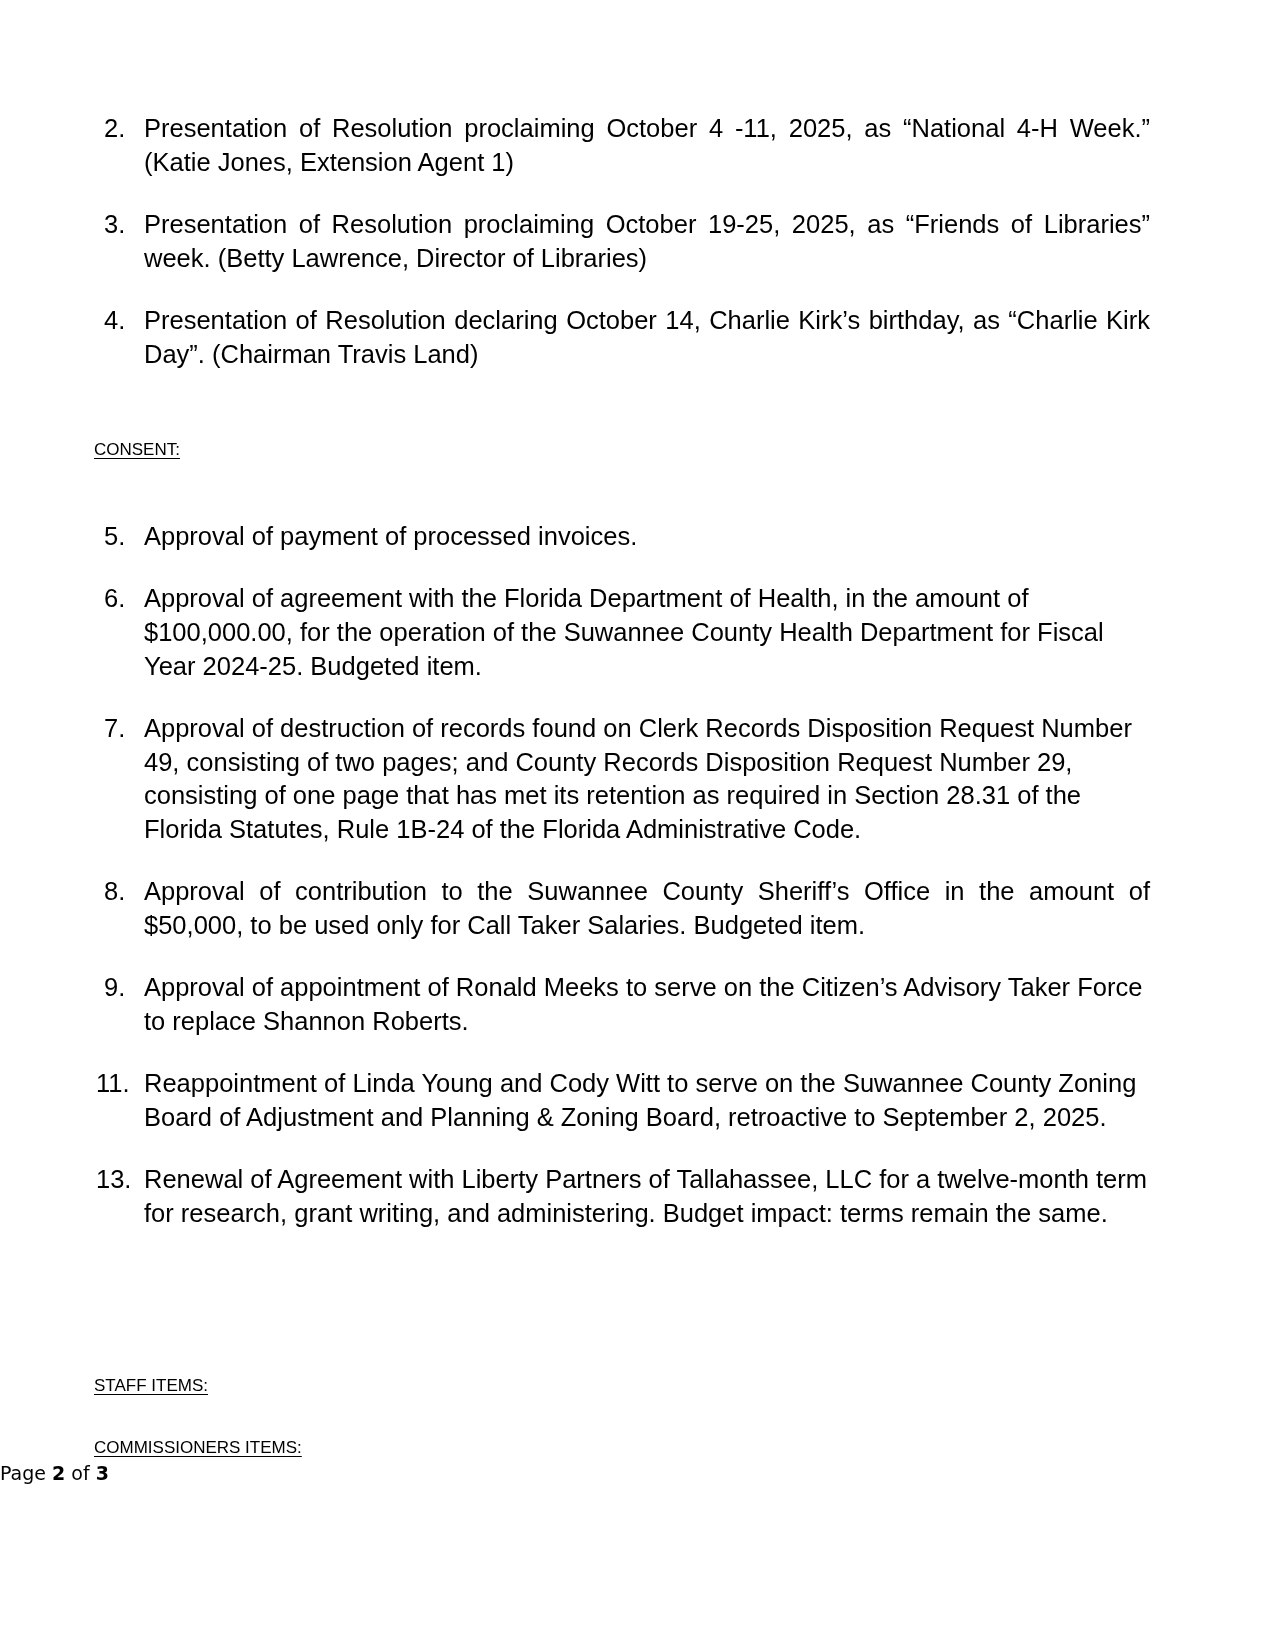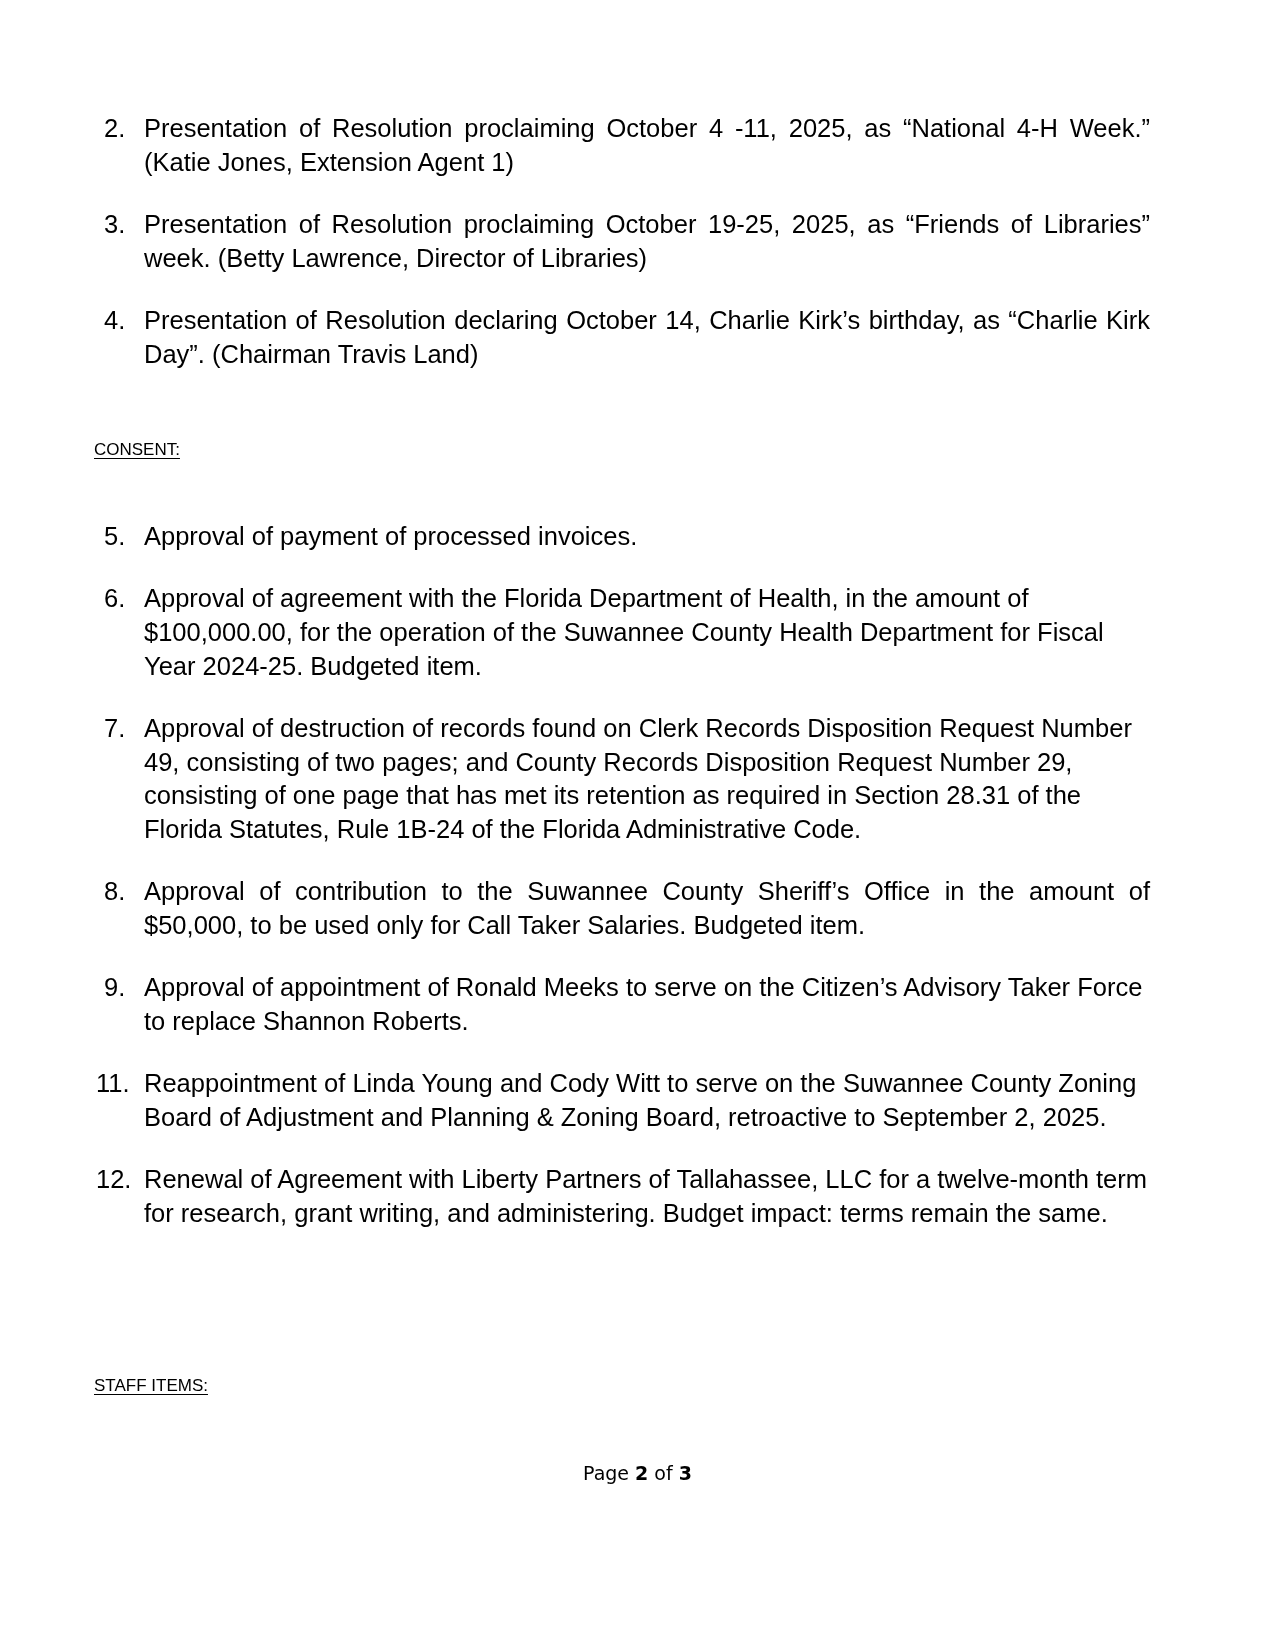--- a/index.html
+++ b/index.html
@@ -83,21 +83,20 @@
   .gap-before-constitutional { height: 54px; }
   .gap-before-staff   { height: 62px; }
   .gap-before-commissioners { height: 40px; }
 
   
   .footer {
     position: absolute;
     left: 0;
     right: 0;
     top: 1462px;
-    text-align: center;
     font-size: 19px;
     line-height: 1.2;
     font-family: "DejaVu Sans", sans-serif;
     color: #000000;
   }
   .footer .b { font-weight: bold; }
   .footer span { white-space: pre; }
 </style>
 </head>
 <body>
@@ -156,32 +155,33 @@
         <span class="body">Approval of appointment of Ronald Meeks to serve on the Citizen’s Advisory Taker Force to replace Shannon Roberts.</span>
       </li>
 
 
       <li class="agenda-item left-align">
         <span class="num wide">11.</span>
         <span class="body">Reappointment of Linda Young and Cody Witt to serve on the Suwannee County Zoning Board of Adjustment and Planning &amp; Zoning Board, retroactive to September 2, 2025.</span>
       </li>
 
       <li class="agenda-item left-align">
-        <span class="num wide">12.</span>
+        <span class="num wide">13.</span>
         <span class="body">Renewal of Agreement with Liberty Partners of Tallahassee, LLC for a twelve-month term for research, grant writing, and administering. Budget impact: terms remain the same.</span>
       </li>
 
     </ol>
 
     <div class="gap-before-constitutional"></div>
 
     <div class="gap-before-staff"></div>
     <div class="section-heading">STAFF ITEMS:</div>
 
     <div class="gap-before-commissioners"></div>
+    <div class="section-heading">COMMISSIONERS ITEMS:</div>
 
   </div>
 
   <div class="footer">
     <span>Page </span><span class="b">2</span><span> of </span><span class="b">3</span>
   </div>
 
 </div>
 
 </body></html>

